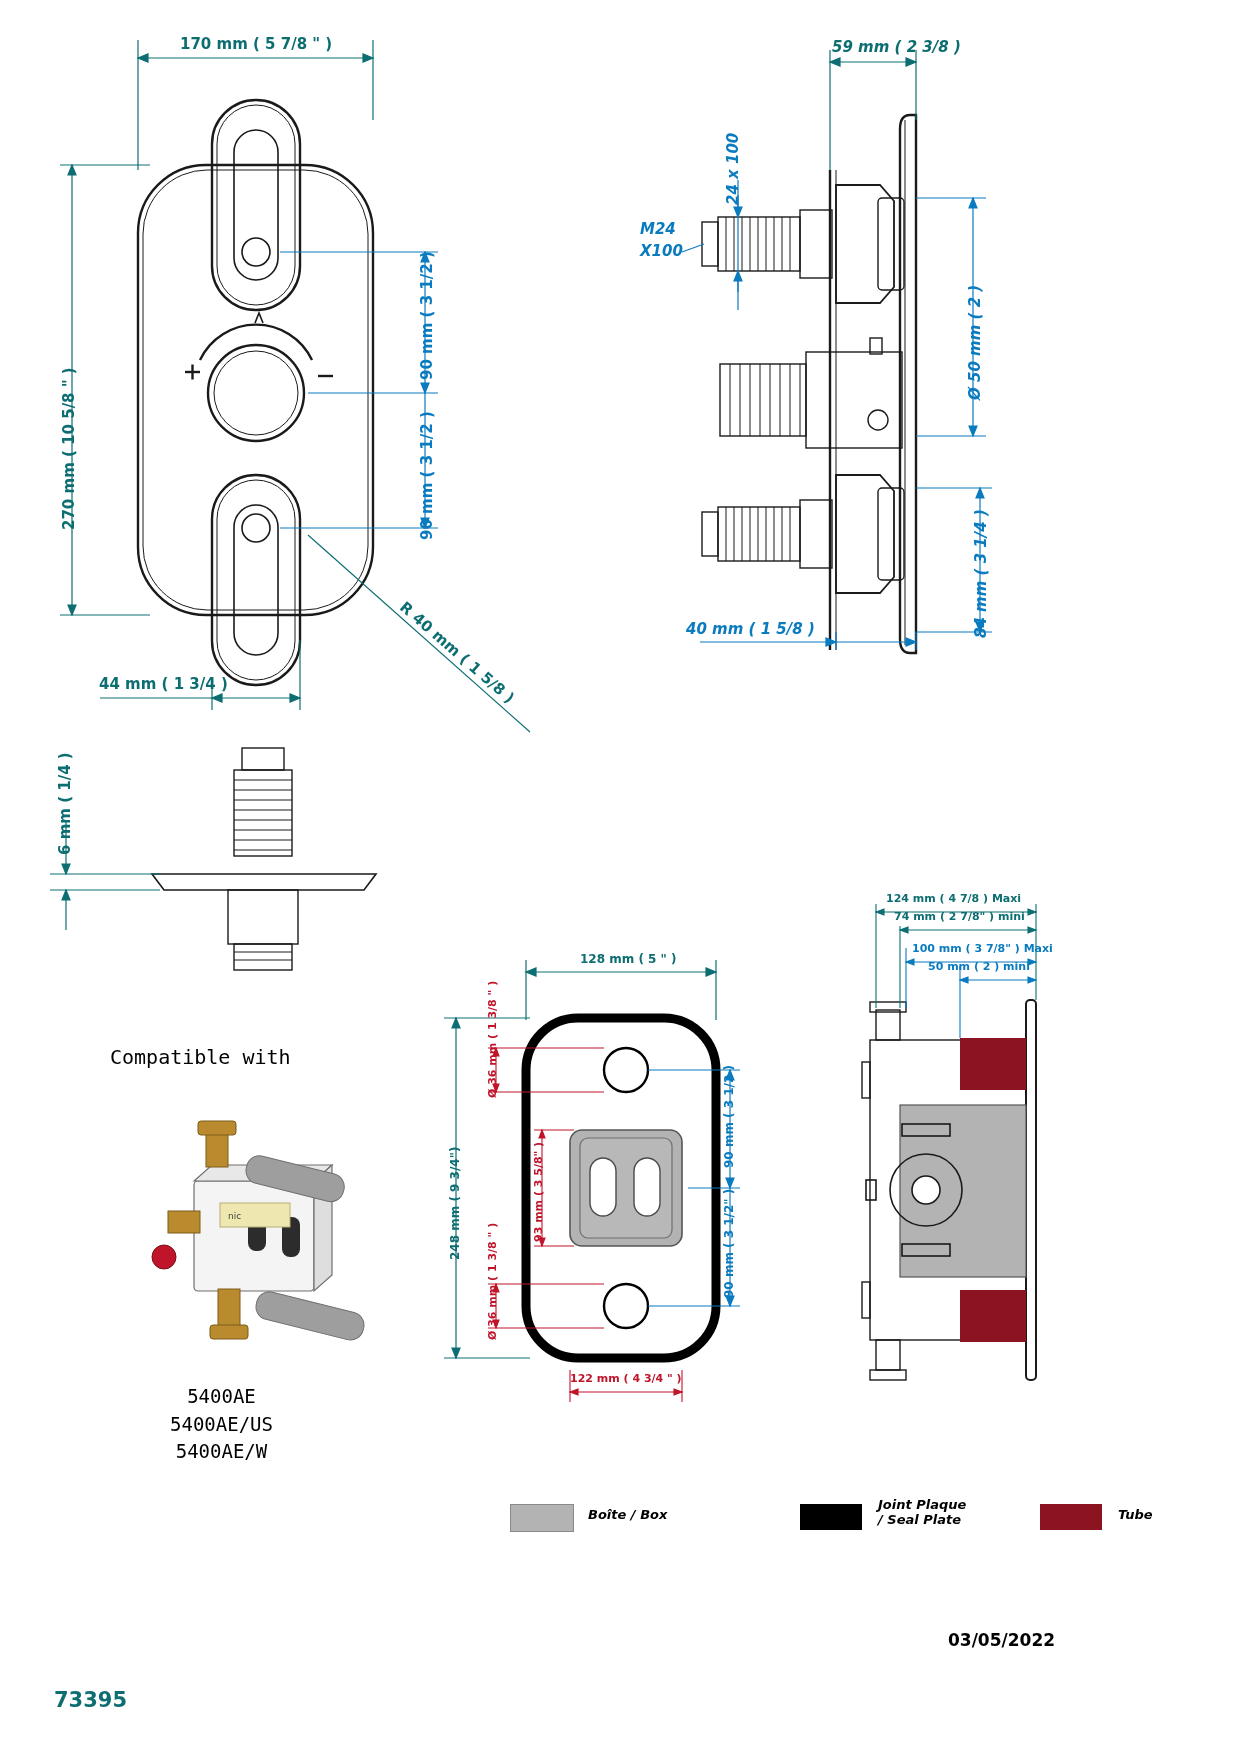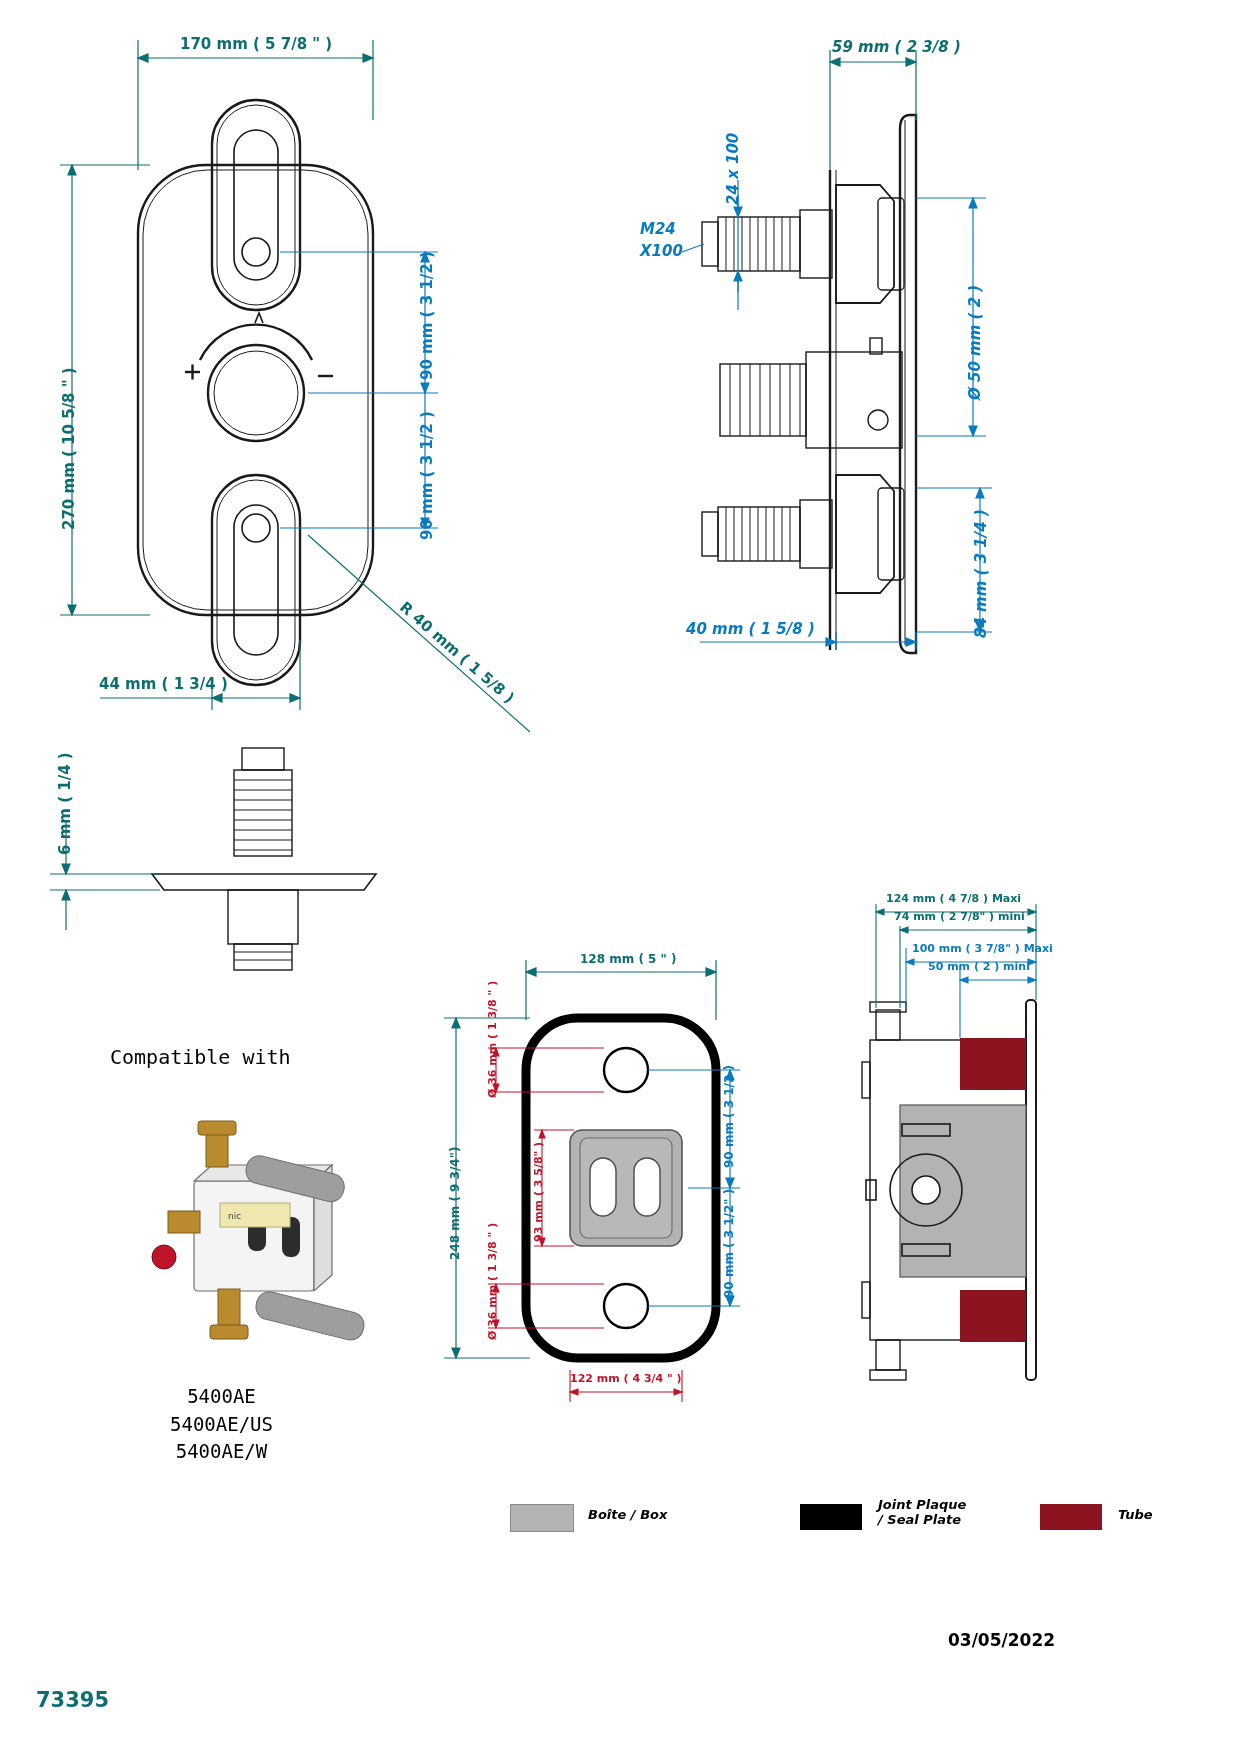--- a/index.html
+++ b/index.html
@@ -13,21 +13,21 @@
   }
   .page{position:absolute;inset:0;}
   .abs{position:absolute;}
   .dim{color:#0a7bbf;font-weight:bold;font-size:15px;white-space:nowrap;}
   .dim-teal{color:#0d6e72;font-weight:bold;font-size:15px;white-space:nowrap;}
   .dim-red{color:#c0142a;font-weight:bold;font-size:11px;white-space:nowrap;}
   .dim-small{font-size:11px;font-weight:bold;white-space:nowrap;}
   .rot90{transform:rotate(-90deg);transform-origin:left top;}
   .legend-label{font-size:13px;font-weight:bold;font-style:italic;line-height:1.15;}
   .swatch{width:62px;height:26px;}
-  .code{color:#0d6e72;font-size:21px;font-weight:bold;}
+  .code{color:#0d6e72;font-size:21px;font-weight:bold;margin-left:18px;}
   .date{font-size:17px;font-weight:bold;}
   .compat{font-size:20px;font-family:"DejaVu Sans Mono",monospace;}
   .compat-list{font-size:19px;font-family:"DejaVu Sans Mono",monospace;line-height:1.45;}
   svg{display:block;}
 </style>
 </head>
 <body>
 
 <div class="page">
 

